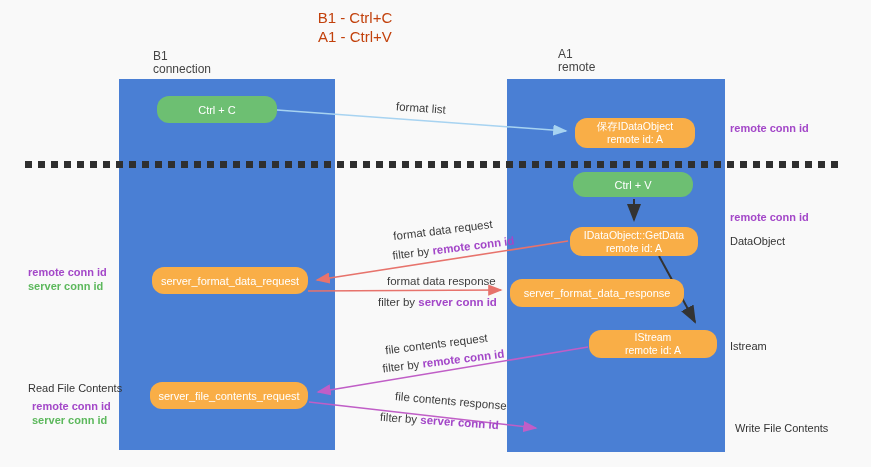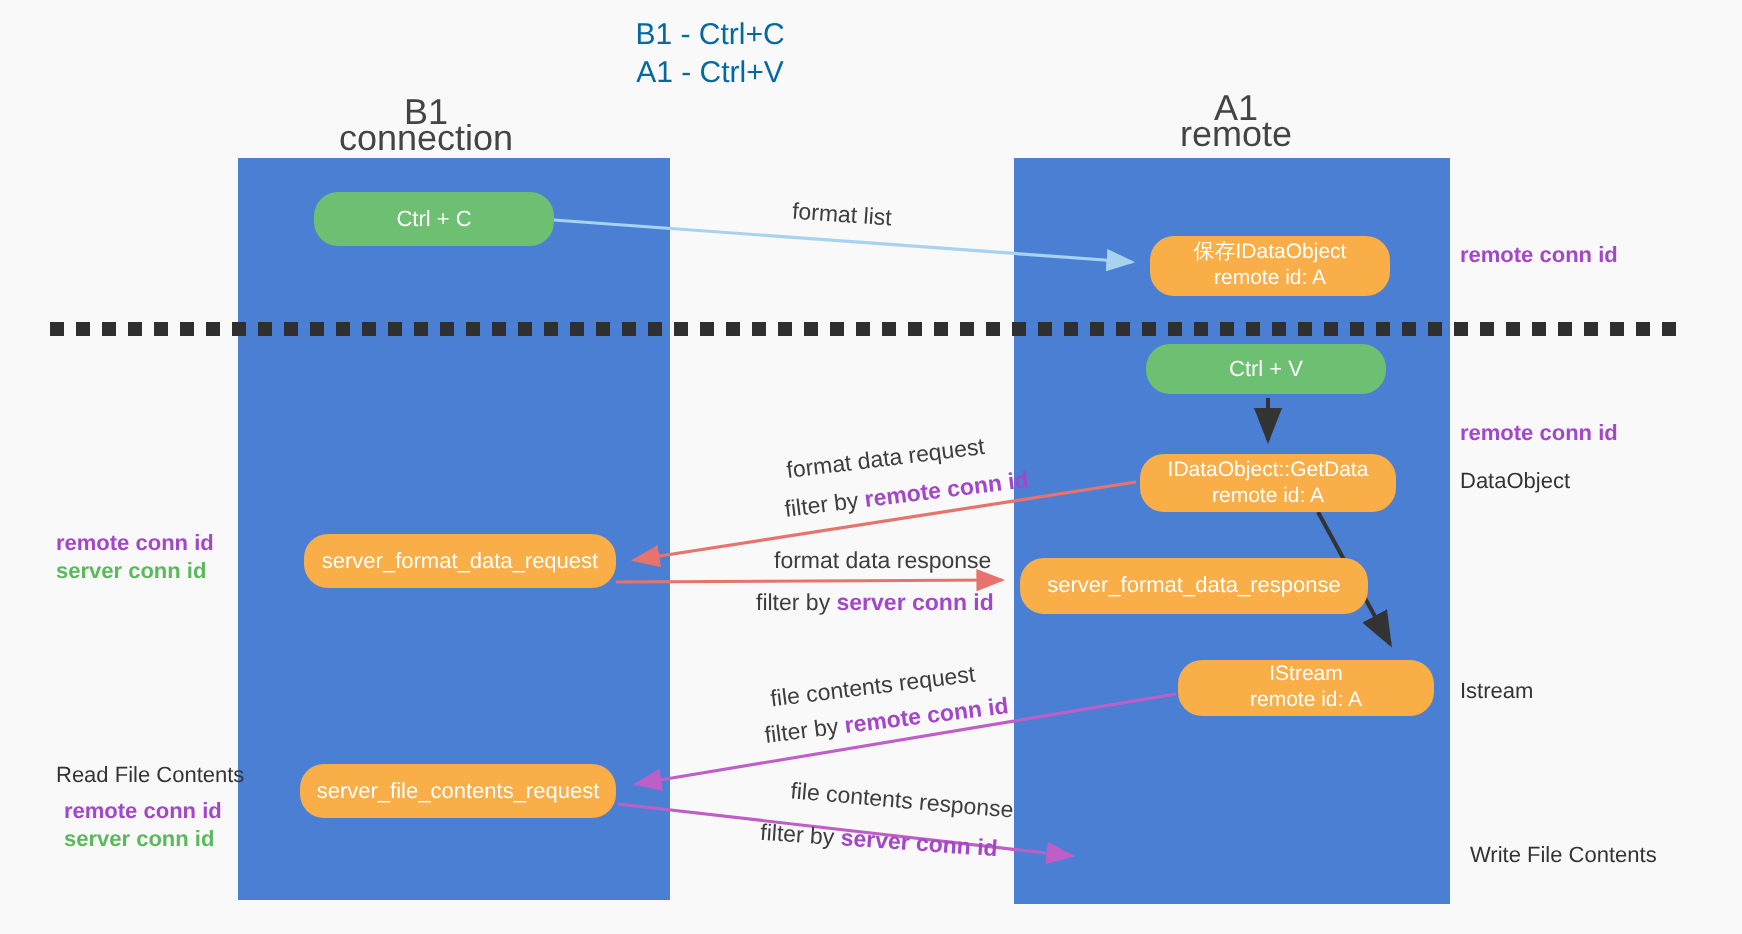--- a/index.html
+++ b/index.html
@@ -1,20 +1,20 @@
 <!DOCTYPE html>
 <html><head>
 <meta charset="utf-8">
 <style>
   html,body{margin:0;padding:0;}
   body{font-family:"Liberation Sans",sans-serif;background:#f9f9f9;}
   #canvas{position:relative;width:871px;height:467px;background:#f9f9f9;overflow:hidden;}
   .abs{position:absolute;}
-  .title{width:710px;top:8px;left:0;text-align:center;font-size:15px;line-height:19px;color:#0369a1;}
-  .actor{font-size:18px;line-height:13px;color:#444;text-align:center;}
+  .title{width:710px;top:8px;left:0;text-align:center;font-size:15px;line-height:19px;color:#c2410c;}
+  .actor{font-size:12px;line-height:13px;color:#444;}
   .lifeline{background:#4a7fd4;}
   .node{display:flex;flex-direction:column;align-items:center;justify-content:center;color:#fff;text-align:center;border-radius:12px;}
   .green{background:#6dbf72;font-size:11px;}
   .orange{background:#f9ae47;font-size:11px;}
   .two{font-size:10.5px;line-height:13px;}
   .side{font-size:11px;font-weight:bold;white-space:nowrap;}
   .purple{color:#a347c8;}
   .greentx{color:#5cb85c;}
   .plain{font-size:11px;color:#333;font-weight:normal;white-space:nowrap;}
   .edge-label{font-size:11.5px;color:#3d3d3d;white-space:nowrap;}

